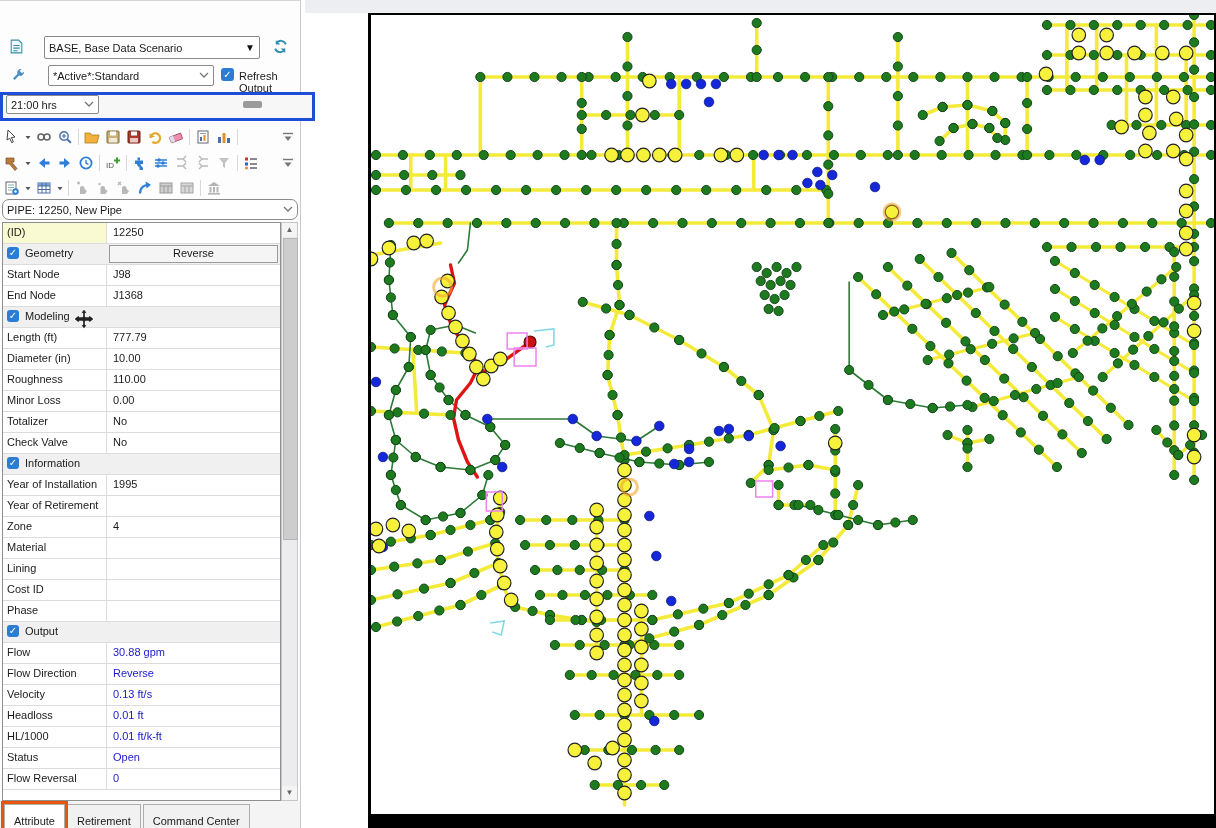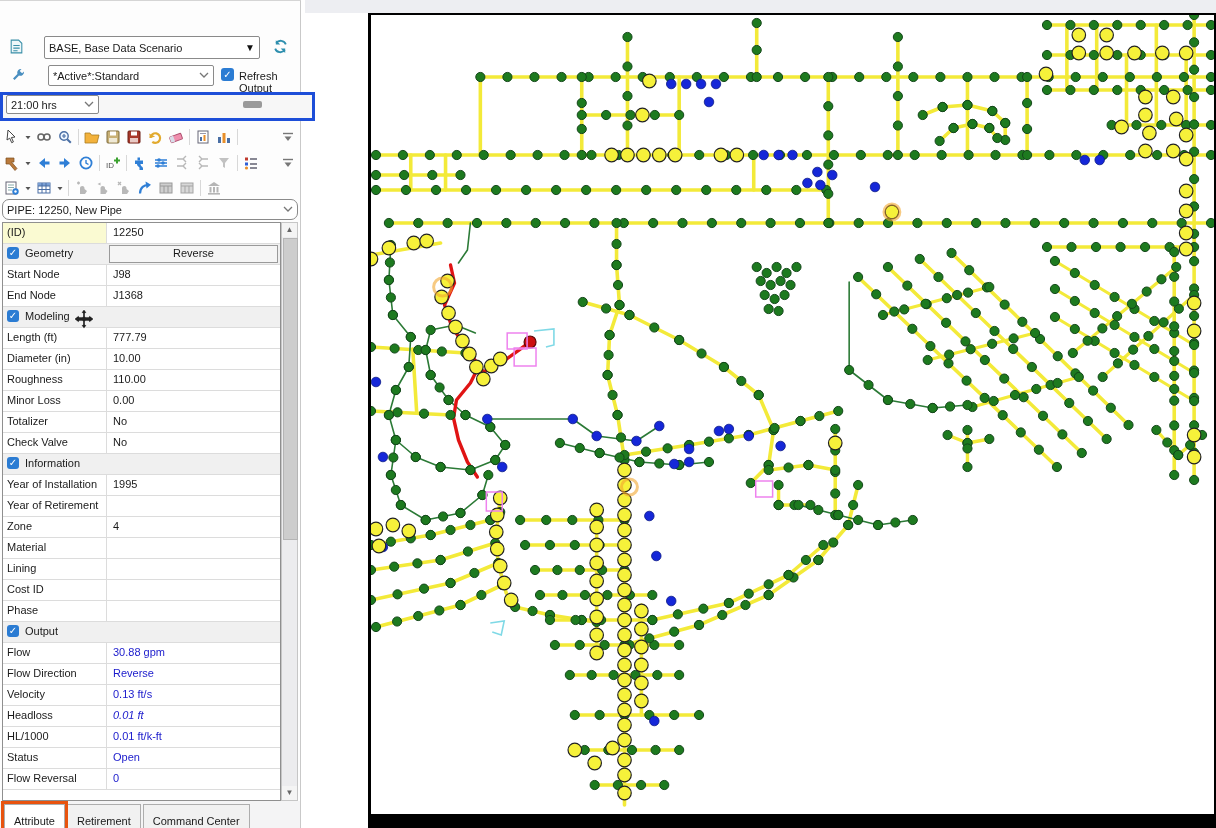--- a/index.html
+++ b/index.html
@@ -454,21 +454,21 @@
       <div class="grow">
         <div class="gl">Flow Direction</div>
         <div class="gv" style="color: rgb(26, 26, 204);">Reverse</div>
       </div>
       <div class="grow">
         <div class="gl">Velocity</div>
         <div class="gv" style="color: rgb(26, 26, 204);">0.13 ft/s</div>
       </div>
       <div class="grow">
         <div class="gl">Headloss</div>
-        <div class="gv" style="color: rgb(26, 26, 204); font-style: italic;">0.01 ft</div>
+        <div class="gv" style="color: rgb(26, 26, 204);">0.01 ft</div>
       </div>
       <div class="grow">
         <div class="gl">HL/1000</div>
         <div class="gv" style="color: rgb(26, 26, 204);">0.01 ft/k-ft</div>
       </div>
       <div class="grow">
         <div class="gl">Status</div>
         <div class="gv" style="color: rgb(26, 26, 204);">Open</div>
       </div>
       <div class="grow">

